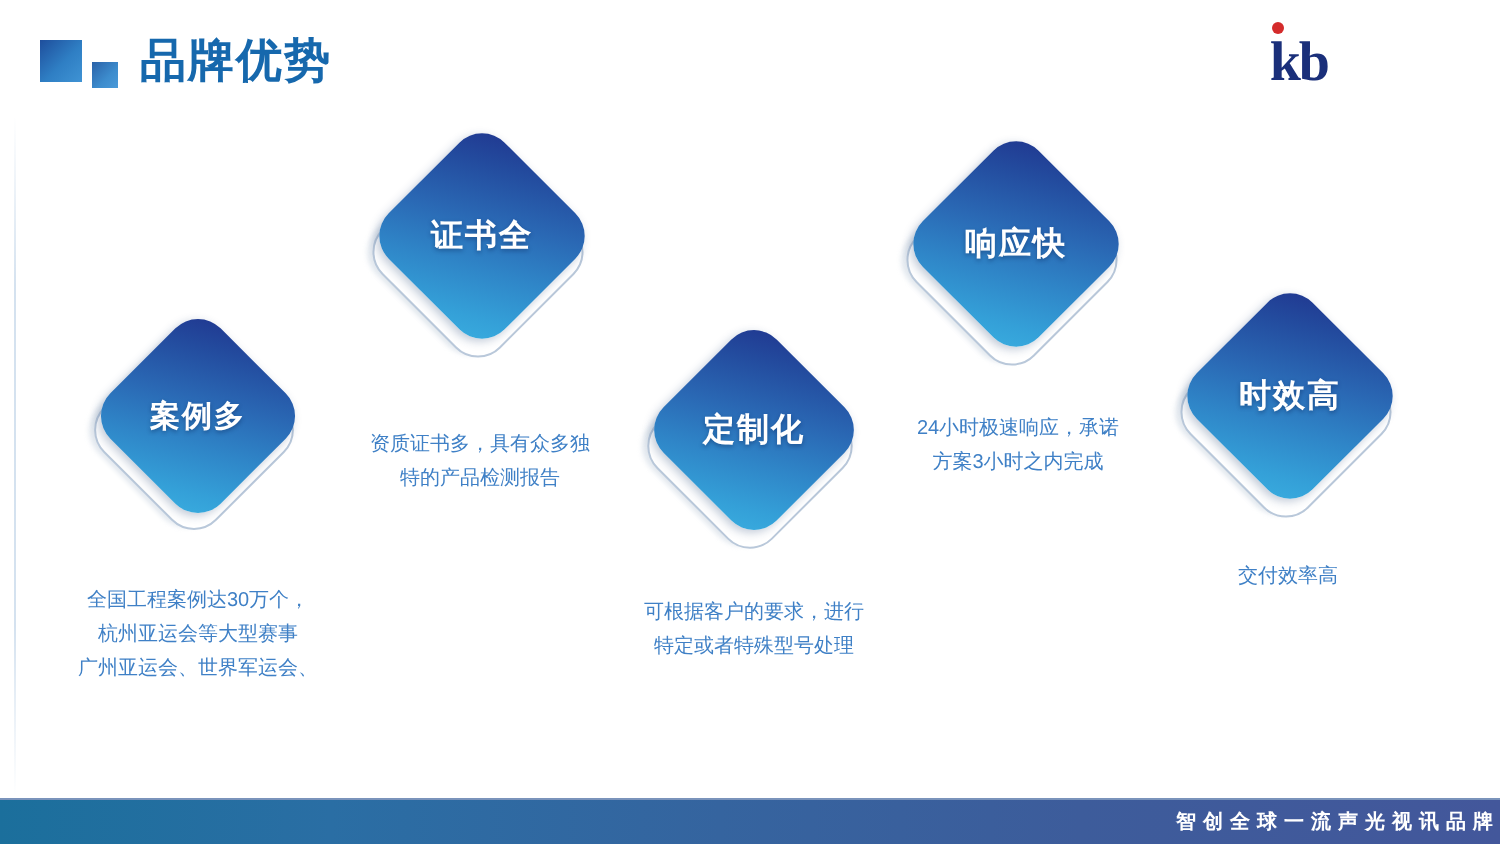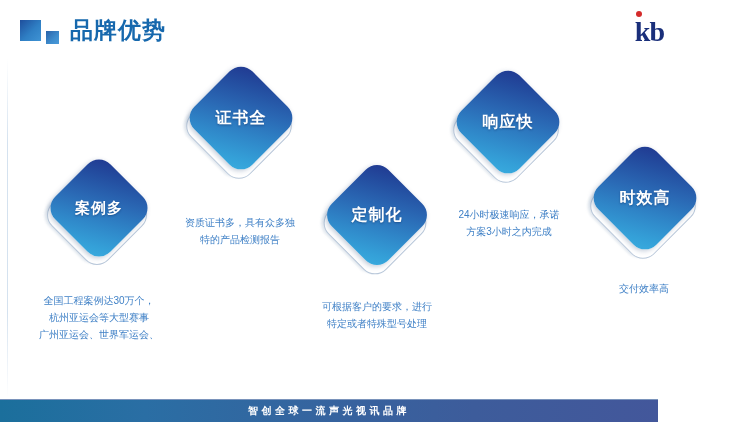--- a/index.html
+++ b/index.html
@@ -161,26 +161,26 @@
     line-height: 17px;
     text-align: center;
     white-space: nowrap;
   }
   .desc div { white-space: nowrap; }
 
   
   .footer {
     position: absolute;
     left: 0; bottom: 0;
-    width: 658px;
+    width: 750px;
     height: 22px;
     background: linear-gradient(90deg, #1b6f9c 0%, #2a6ea4 22%, #35649f 48%, #3d5c9b 72%, #43579b 100%);
     display: flex;
     align-items: center;
-    justify-content: center;
+    justify-content: flex-end;
     border-top: 1px solid #7a93bb;
   }
   .footer-text {
     color: #ffffff;
     font-size: 10px;
     font-weight: bold;
     letter-spacing: 3.5px;
     white-space: nowrap;
   }
 </style>

